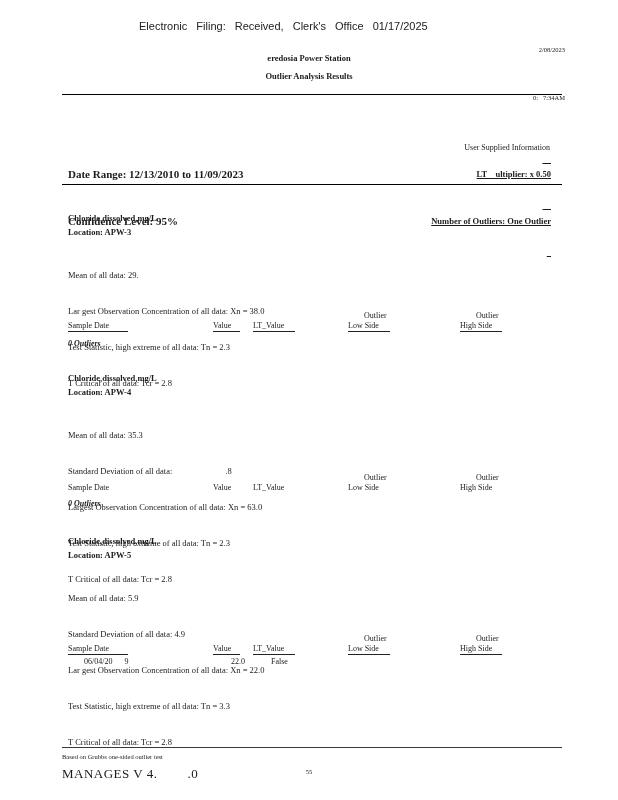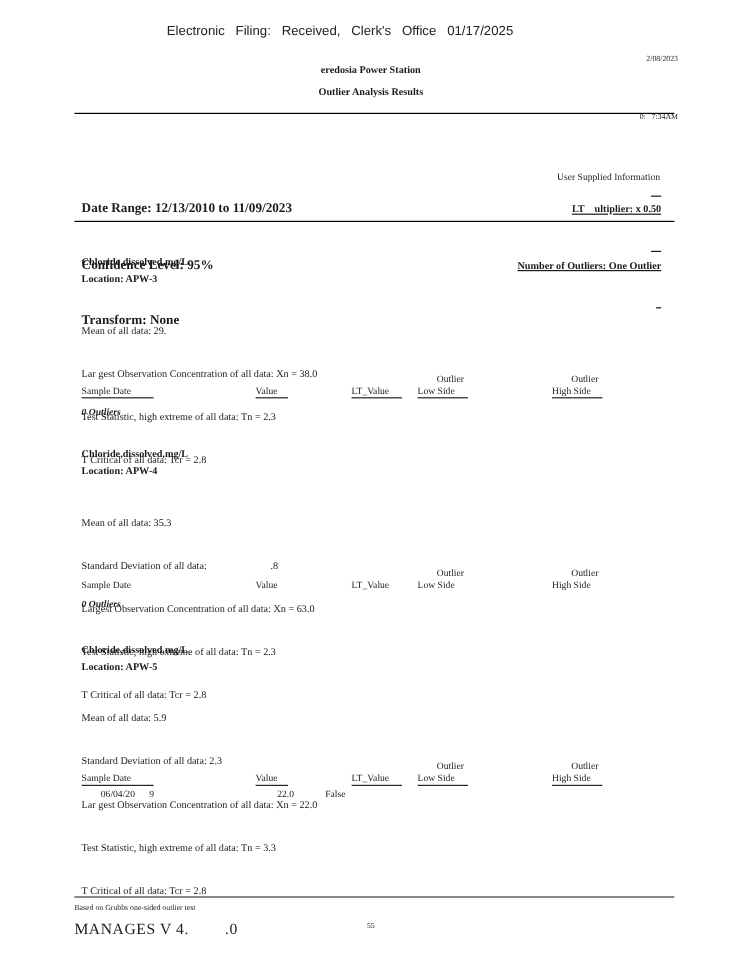--- a/index.html
+++ b/index.html
@@ -42,21 +42,21 @@
   .location { top:14px; font-weight:bold; font-size:8.5px; }
   .stats    { top:32px; font-size:8.5px; line-height:12px; white-space:pre; }
 
   .thead { top:95px; width:100%; height:24px; font-size:8px; }
   .thead .col { position:absolute; bottom:0; white-space:nowrap; }
   .col-date { left:0; }   .col-value { left:145px; }
   .col-lt   { left:185px; } .col-low { left:280px; } .col-high { left:392px; }
   .lbl-top  { display:block; margin-bottom:1px;padding-left:16px; }
   .u { display:inline-block; border-bottom:1px solid #222; padding-bottom:1px; }
   .w-date { min-width:60px; } .w-val { min-width:27px; }
-  .w-lt { min-width:42px;margin-left:40px; } .w-side { min-width:42px; }
+  .w-lt { min-width:42px; } .w-side { min-width:42px; }
   .plain .u { border-bottom:none; padding-bottom:0; }
 
   .outcome { top:126px; left:5px; font-style:italic; font-weight:bold; font-size:8px; }
 
   .trow { top:121px; width:100%; font-size:8px; }
   .trow span { position:absolute; white-space:pre;padding-left:16px; }
   .cell-date { left:0; } .cell-value { left:147px; } .cell-lt { left:187px; }
   .cell-low { left:282px; } .cell-high { left:394px; }
 
   
@@ -76,21 +76,20 @@
   </div>
 
   <div class="abs rtitle">Outlier Analysis Results</div>
   <div class="abs station">eredosia Power Station</div>
   <div class="abs rule rule1"></div>
   <div class="abs section">User Supplied Information</div>
 
   <div class="abs info-left">
     <div>Date Range: 12/13/2010 to 11/09/2023</div>
     <div>Confidence Level: 95%</div>
-    <div>Transform: None</div>
   </div>
   <div class="abs info-right">
     <div>LT    ultiplier: x 0.50</div>
     <div>Number of Outliers: One Outlier</div>
   </div>
   <div class="abs rule rule2"></div>
 
   <div class="block b1">
     <div class="analyte">Chloride,dissolved,mg/L</div>
     <div class="location">Location: APW-3</div>
@@ -128,21 +127,21 @@
       <span class="col col-high"><span class="lbl-top">Outlier</span><span class="u w-side">High Side</span></span>
     </div>
     <div class="outcome">0 Outliers</div>
   </div>
 
   <div class="block b3">
     <div class="analyte">Chloride,dissolved,mg/L</div>
     <div class="location">Location: APW-5</div>
     <div class="stats">
       <div>Mean of all data: 5.9</div>
-      <div>Standard Deviation of all data: 2.3</div>
+      <div>Standard Deviation of all data: 4.9</div>
       <div>Lar gest Observation Concentration of all data: Xn = 22.0</div>
       <div>Test Statistic, high extreme of all data: Tn = 3.3</div>
       <div>T Critical of all data: Tcr = 2.8</div>
     </div>
     <div class="thead">
       <span class="col col-date"><span class="u w-date">Sample Date</span></span>
       <span class="col col-value"><span class="u w-val">Value</span></span>
       <span class="col col-lt"><span class="u w-lt">LT_Value</span></span>
       <span class="col col-low"><span class="lbl-top">Outlier</span><span class="u w-side">Low Side</span></span>
       <span class="col col-high"><span class="lbl-top">Outlier</span><span class="u w-side">High Side</span></span>

